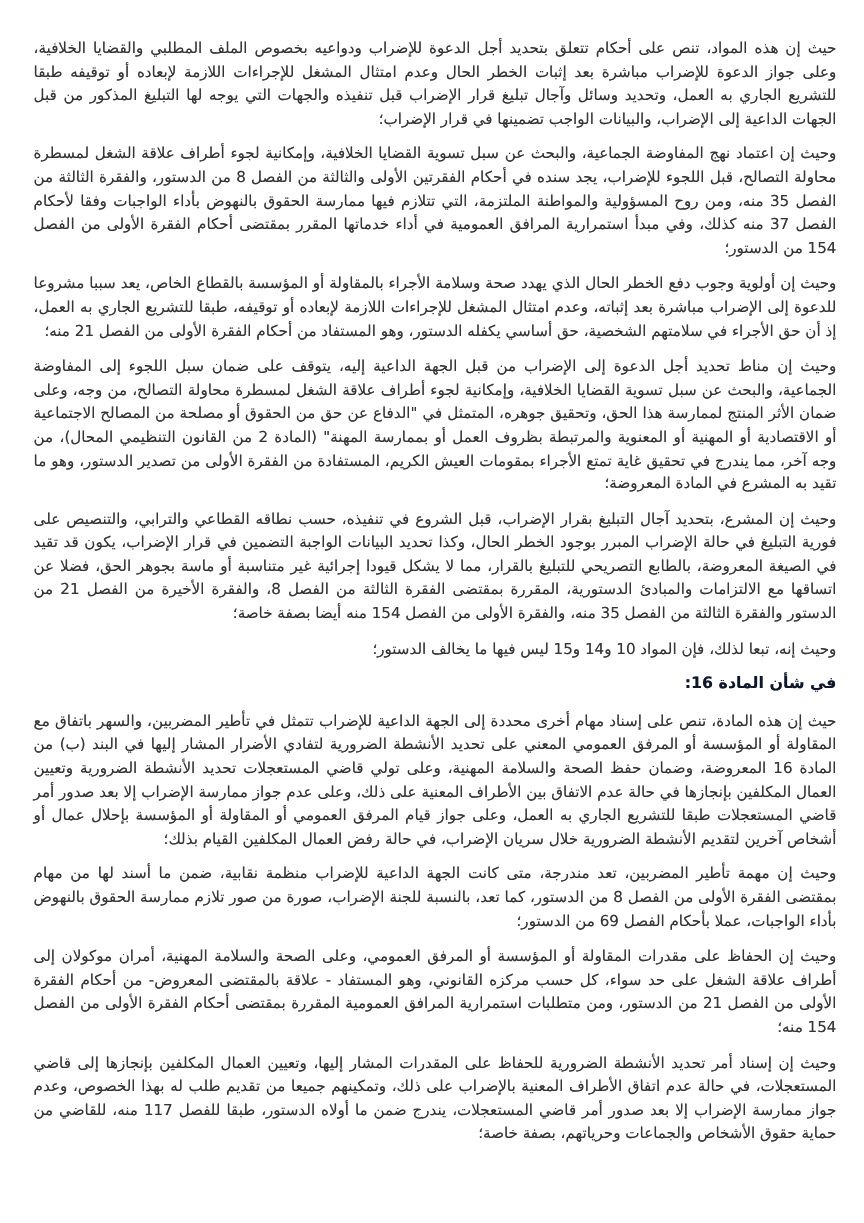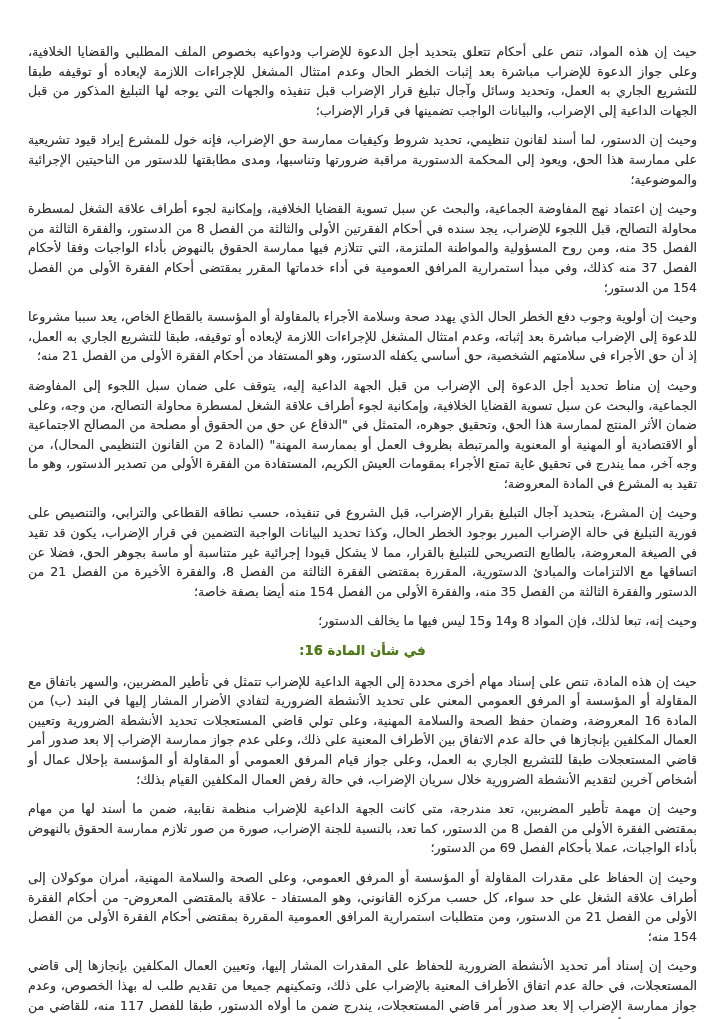--- a/index.html
+++ b/index.html
@@ -8,50 +8,49 @@
     width: 720px;
     height: 1019px;
     background: #ffffff;
     overflow: hidden;
   }
   .page {
     box-sizing: border-box;
     width: 715px;
     height: 1019px;
     direction: rtl;
-    padding: 42px 23px 0 23px;
+    padding: 30px 23px 0 23px;
     font-family: "DejaVu Sans", sans-serif;
     font-size: 12.6px;
     line-height: 19.6px;
     color: #353535;
     text-align: justify;
     text-shadow: 0 0 0.5px rgba(50,50,50,0.55);
     background: #ffffff;
   }
   .para {
     margin: 0 0 10px 0;
   }
   .heading {
     font-weight: bold;
     font-size: 13.2px;
     margin: 4px 0 11px 0;
-    text-align: center;
-    color: #4d7c0f;
+    text-align: right;
+    color: #0f172a;
   }
 </style>
 </head>
 <body>
 
 <div class="page">
   <p class="para">حيث إن هذه المواد، تنص على أحكام تتعلق بتحديد أجل الدعوة للإضراب ودواعيه بخصوص الملف المطلبي والقضايا الخلافية، وعلى جواز الدعوة للإضراب مباشرة بعد إثبات الخطر الحال وعدم امتثال المشغل للإجراءات اللازمة لإبعاده أو توقيفه طبقا للتشريع الجاري به العمل، وتحديد وسائل وآجال تبليغ قرار الإضراب قبل تنفيذه والجهات التي يوجه لها التبليغ المذكور من قبل الجهات الداعية إلى الإضراب، والبيانات الواجب تضمينها في قرار الإضراب؛</p>
-  <p class="para">وحيث إن الدستور، لما أسند لقانون تنظيمي، تحديد شروط وكيفيات ممارسة حق الإضراب، فإنه خول للمشرع إيراد قيود تشريعية على ممارسة هذا الحق، ويعود إلى المحكمة الدستورية مراقبة ضرورتها وتناسبها، ومدى مطابقتها للدستور من الناحيتين الإجرائية والموضوعية؛</p>
   <p class="para">وحيث إن اعتماد نهج المفاوضة الجماعية، والبحث عن سبل تسوية القضايا الخلافية، وإمكانية لجوء أطراف علاقة الشغل لمسطرة محاولة التصالح، قبل اللجوء للإضراب، يجد سنده في أحكام الفقرتين الأولى والثالثة من الفصل 8 من الدستور، والفقرة الثالثة من الفصل 35 منه، ومن روح المسؤولية والمواطنة الملتزمة، التي تتلازم فيها ممارسة الحقوق بالنهوض بأداء الواجبات وفقا لأحكام الفصل 37 منه كذلك، وفي مبدأ استمرارية المرافق العمومية في أداء خدماتها المقرر بمقتضى أحكام الفقرة الأولى من الفصل 154 من الدستور؛</p>
   <p class="para">وحيث إن أولوية وجوب دفع الخطر الحال الذي يهدد صحة وسلامة الأجراء بالمقاولة أو المؤسسة بالقطاع الخاص، يعد سببا مشروعا للدعوة إلى الإضراب مباشرة بعد إثباته، وعدم امتثال المشغل للإجراءات اللازمة لإبعاده أو توقيفه، طبقا للتشريع الجاري به العمل، إذ أن حق الأجراء في سلامتهم الشخصية، حق أساسي يكفله الدستور، وهو المستفاد من أحكام الفقرة الأولى من الفصل 21 منه؛</p>
   <p class="para">وحيث إن مناط تحديد أجل الدعوة إلى الإضراب من قبل الجهة الداعية إليه، يتوقف على ضمان سبل اللجوء إلى المفاوضة الجماعية، والبحث عن سبل تسوية القضايا الخلافية، وإمكانية لجوء أطراف علاقة الشغل لمسطرة محاولة التصالح، من وجه، وعلى ضمان الأثر المنتج لممارسة هذا الحق، وتحقيق جوهره، المتمثل في "الدفاع عن حق من الحقوق أو مصلحة من المصالح الاجتماعية أو الاقتصادية أو المهنية أو المعنوية والمرتبطة بظروف العمل أو بممارسة المهنة" (المادة 2 من القانون التنظيمي المحال)، من وجه آخر، مما يندرج في تحقيق غاية تمتع الأجراء بمقومات العيش الكريم، المستفادة من الفقرة الأولى من تصدير الدستور، وهو ما تقيد به المشرع في المادة المعروضة؛</p>
   <p class="para">وحيث إن المشرع، بتحديد آجال التبليغ بقرار الإضراب، قبل الشروع في تنفيذه، حسب نطاقه القطاعي والترابي، والتنصيص على فورية التبليغ في حالة الإضراب المبرر بوجود الخطر الحال، وكذا تحديد البيانات الواجبة التضمين في قرار الإضراب، يكون قد تقيد في الصيغة المعروضة، بالطابع التصريحي للتبليغ بالقرار، مما لا يشكل قيودا إجرائية غير متناسبة أو ماسة بجوهر الحق، فضلا عن اتساقها مع الالتزامات والمبادئ الدستورية، المقررة بمقتضى الفقرة الثالثة من الفصل 8، والفقرة الأخيرة من الفصل 21 من الدستور والفقرة الثالثة من الفصل 35 منه، والفقرة الأولى من الفصل 154 منه أيضا بصفة خاصة؛</p>
-  <p class="para">وحيث إنه، تبعا لذلك، فإن المواد 8 و14 و15 ليس فيها ما يخالف الدستور؛</p>
+  <p class="para">وحيث إنه، تبعا لذلك، فإن المواد 10 و14 و15 ليس فيها ما يخالف الدستور؛</p>
   <h2 class="heading">في شأن المادة 16:</h2>
   <p class="para">حيث إن هذه المادة، تنص على إسناد مهام أخرى محددة إلى الجهة الداعية للإضراب تتمثل في تأطير المضربين، والسهر باتفاق مع المقاولة أو المؤسسة أو المرفق العمومي المعني على تحديد الأنشطة الضرورية لتفادي الأضرار المشار إليها في البند (ب) من المادة 16 المعروضة، وضمان حفظ الصحة والسلامة المهنية، وعلى تولي قاضي المستعجلات تحديد الأنشطة الضرورية وتعيين العمال المكلفين بإنجازها في حالة عدم الاتفاق بين الأطراف المعنية على ذلك، وعلى عدم جواز ممارسة الإضراب إلا بعد صدور أمر قاضي المستعجلات طبقا للتشريع الجاري به العمل، وعلى جواز قيام المرفق العمومي أو المقاولة أو المؤسسة بإحلال عمال أو أشخاص آخرين لتقديم الأنشطة الضرورية خلال سريان الإضراب، في حالة رفض العمال المكلفين القيام بذلك؛</p>
   <p class="para">وحيث إن مهمة تأطير المضربين، تعد مندرجة، متى كانت الجهة الداعية للإضراب منظمة نقابية، ضمن ما أسند لها من مهام بمقتضى الفقرة الأولى من الفصل 8 من الدستور، كما تعد، بالنسبة للجنة الإضراب، صورة من صور تلازم ممارسة الحقوق بالنهوض بأداء الواجبات، عملا بأحكام الفصل 69 من الدستور؛</p>
   <p class="para">وحيث إن الحفاظ على مقدرات المقاولة أو المؤسسة أو المرفق العمومي، وعلى الصحة والسلامة المهنية، أمران موكولان إلى أطراف علاقة الشغل على حد سواء، كل حسب مركزه القانوني، وهو المستفاد - علاقة بالمقتضى المعروض- من أحكام الفقرة الأولى من الفصل 21 من الدستور، ومن متطلبات استمرارية المرافق العمومية المقررة بمقتضى أحكام الفقرة الأولى من الفصل 154 منه؛</p>
   <p class="para">وحيث إن إسناد أمر تحديد الأنشطة الضرورية للحفاظ على المقدرات المشار إليها، وتعيين العمال المكلفين بإنجازها إلى قاضي المستعجلات، في حالة عدم اتفاق الأطراف المعنية بالإضراب على ذلك، وتمكينهم جميعا من تقديم طلب له بهذا الخصوص، وعدم جواز ممارسة الإضراب إلا بعد صدور أمر قاضي المستعجلات، يندرج ضمن ما أولاه الدستور، طبقا للفصل 117 منه، للقاضي من حماية حقوق الأشخاص والجماعات وحرياتهم، بصفة خاصة؛</p>
 
 </div>
 
 </body></html>

